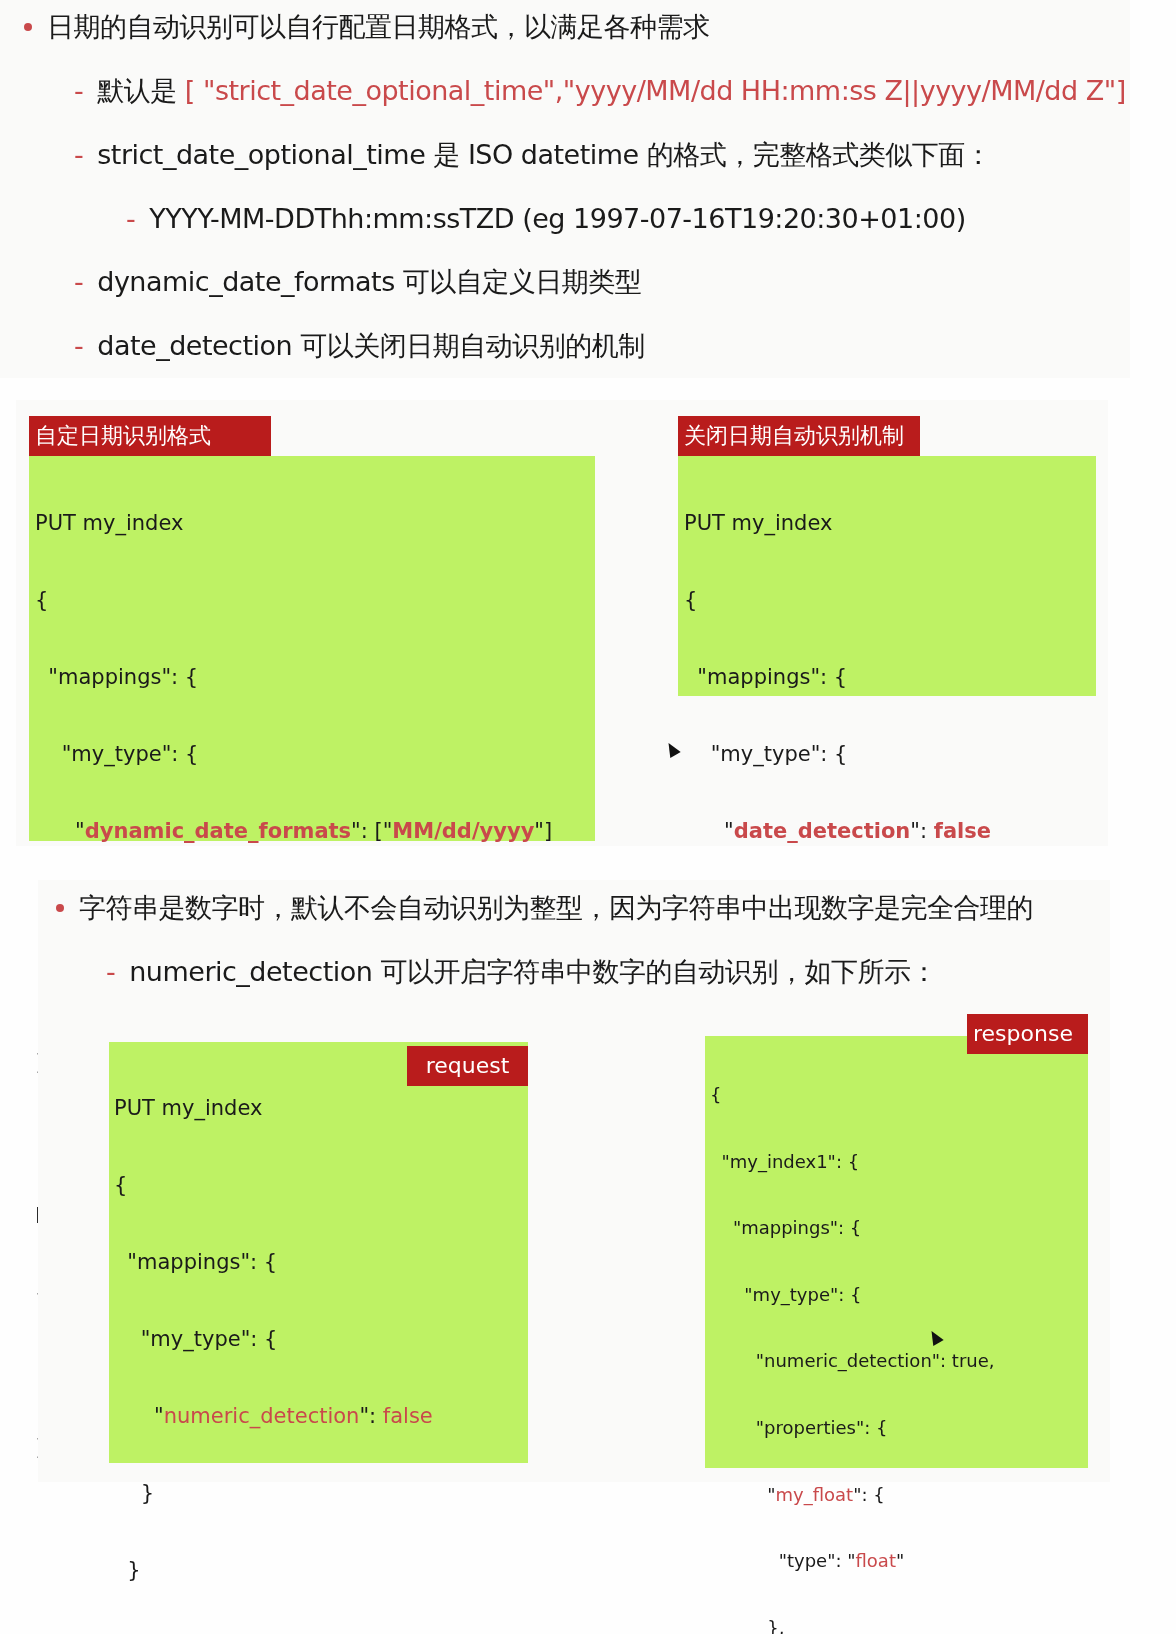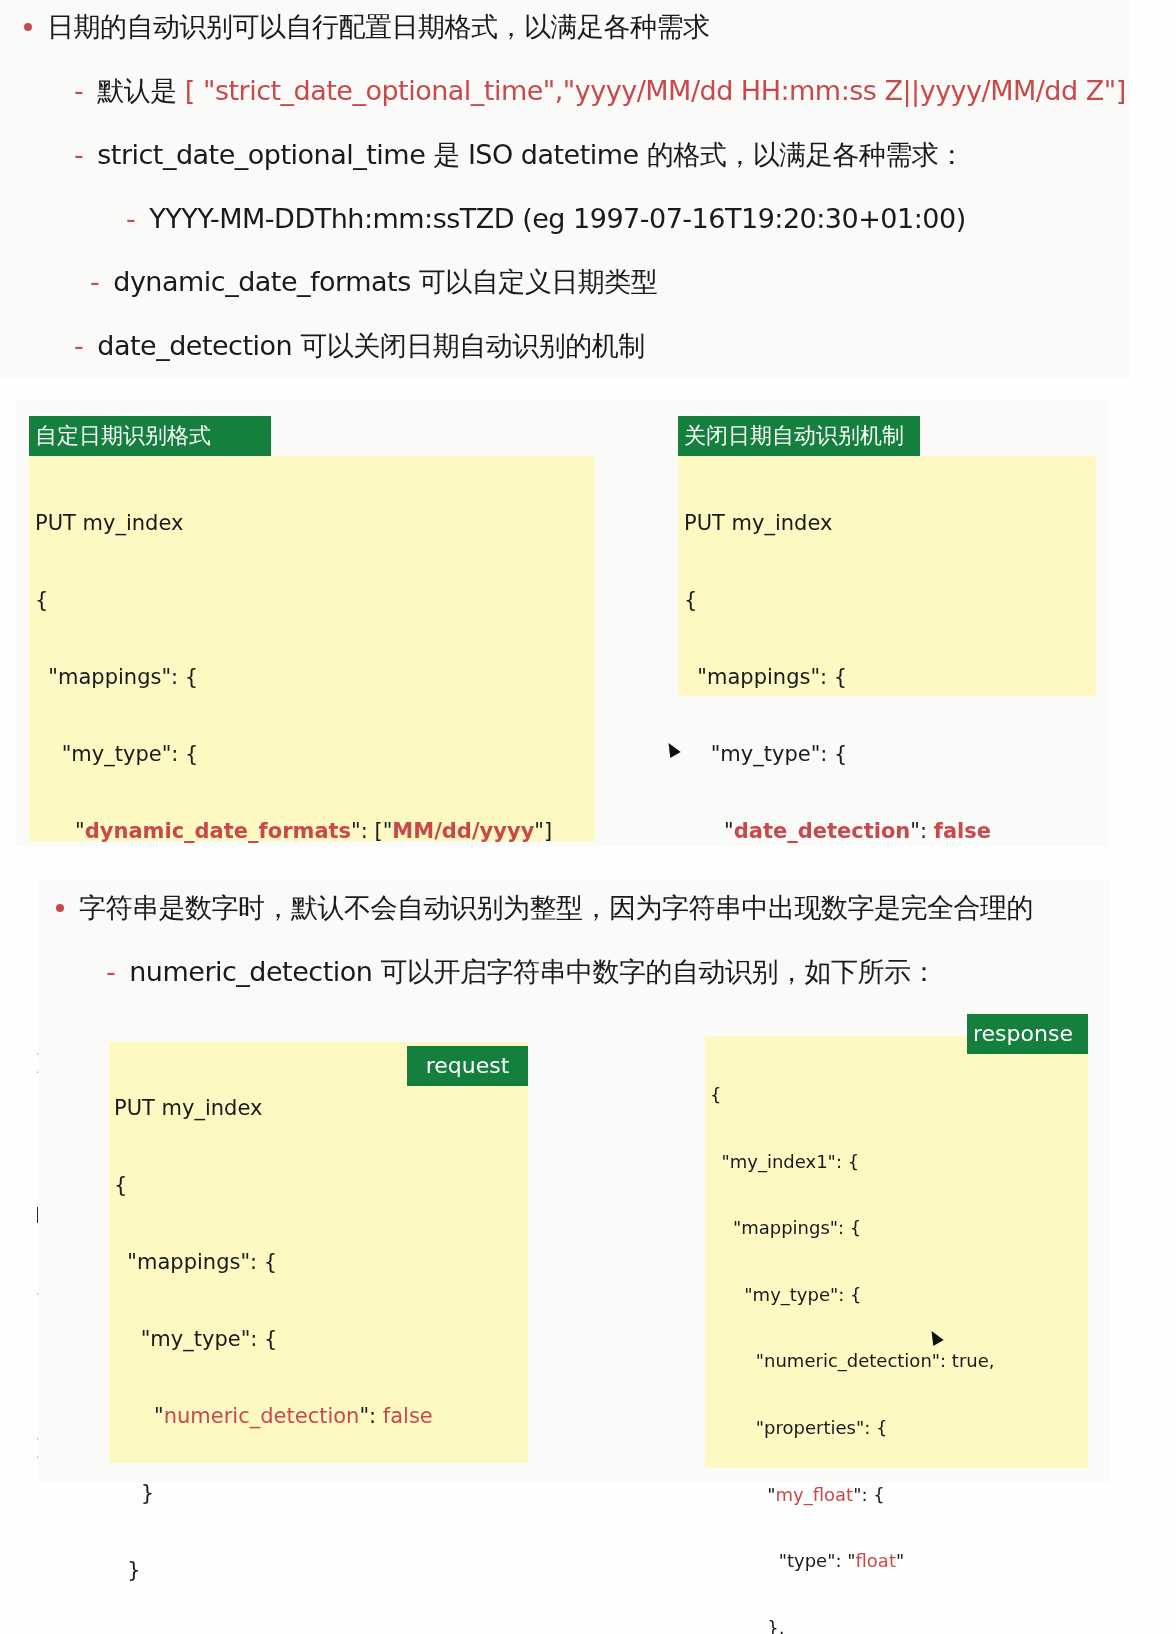--- a/index.html
+++ b/index.html
@@ -13,25 +13,25 @@
     .line {
       position: absolute; white-space: nowrap; font-size: 27px; line-height: 34px;
       letter-spacing: -0.5px;
     }
     .bullet {
       position: absolute; width: 8px; height: 8px; border-radius: 50%; background: #c9494b;
     }
     .dash { color: #c9494b; margin-right: 14px; }
     .red { color: #c9494b; }
     .tag {
-      position: absolute; background: #15803d; color: #fff; font-size: 22px;
+      position: absolute; background: #b91c1c; color: #fff; font-size: 22px;
       line-height: 40px; padding: 0 6px; white-space: nowrap;
     }
     .code {
-      position: absolute; background: #fef9c3; font-size: 21px; color: #1a1a1a;
+      position: absolute; background: #bef264; font-size: 21px; color: #1a1a1a;
       white-space: pre; box-sizing: border-box;
     }
     .code .l { display: block; height: 29px; line-height: 29px; }
     .code.small { font-size: 18px; }
     .code.small .l { height: 24.6px; line-height: 24.6px; }
     .b { font-weight: bold; text-align: center; }
     .cursor {
       position: absolute; width: 0; height: 0;
       border-left: 6px solid transparent; border-right: 6px solid transparent;
       border-bottom: 14px solid #111; transform: rotate(-30deg);
@@ -42,26 +42,26 @@
 
 <div class="panel" style="left:0;top:0;width:1130px;height:378px;"></div>
 
 <span class="bullet" style="left:24px;top:23px;"></span>
 <div class="line" style="left:47px;top:10px;">日期的自动识别可以自行配置日期格式，以满足各种需求</div>
 
 <div class="line" style="left:74px;top:74px;">
   <span class="dash">-</span><span>默认是</span> <span class="red">[ "strict_date_optional_time","yyyy/MM/dd HH:mm:ss Z||yyyy/MM/dd Z"]</span>
 </div>
 <div class="line" style="left:74px;top:138px;">
-  <span class="dash">-</span><span>strict_date_optional_time 是 ISO datetime 的格式，以满足各种需求：</span>
+  <span class="dash">-</span><span>strict_date_optional_time 是 ISO datetime 的格式，完整格式类似下面：</span>
 </div>
 <div class="line" style="left:126px;top:202px;">
   <span class="dash">-</span><span>YYYY-MM-DDThh:mm:ssTZD (eg 1997-07-16T19:20:30+01:00)</span>
 </div>
-<div class="line" style="left:90px;top:265px;">
+<div class="line" style="left:74px;top:265px;">
   <span class="dash">-</span><span>dynamic_date_formats 可以自定义日期类型</span>
 </div>
 <div class="line" style="left:74px;top:329px;">
   <span class="dash">-</span><span>date_detection 可以关闭日期自动识别的机制</span>
 </div>
 
 <div class="panel" style="left:16px;top:400px;width:1092px;height:446px;"></div>
 
 <div class="tag" style="left:29px;top:416px;width:230px;">自定日期识别格式</div>
 <div class="code" style="left:29px;top:456px;width:566px;height:385px;padding:5px 0 0 6px;">

